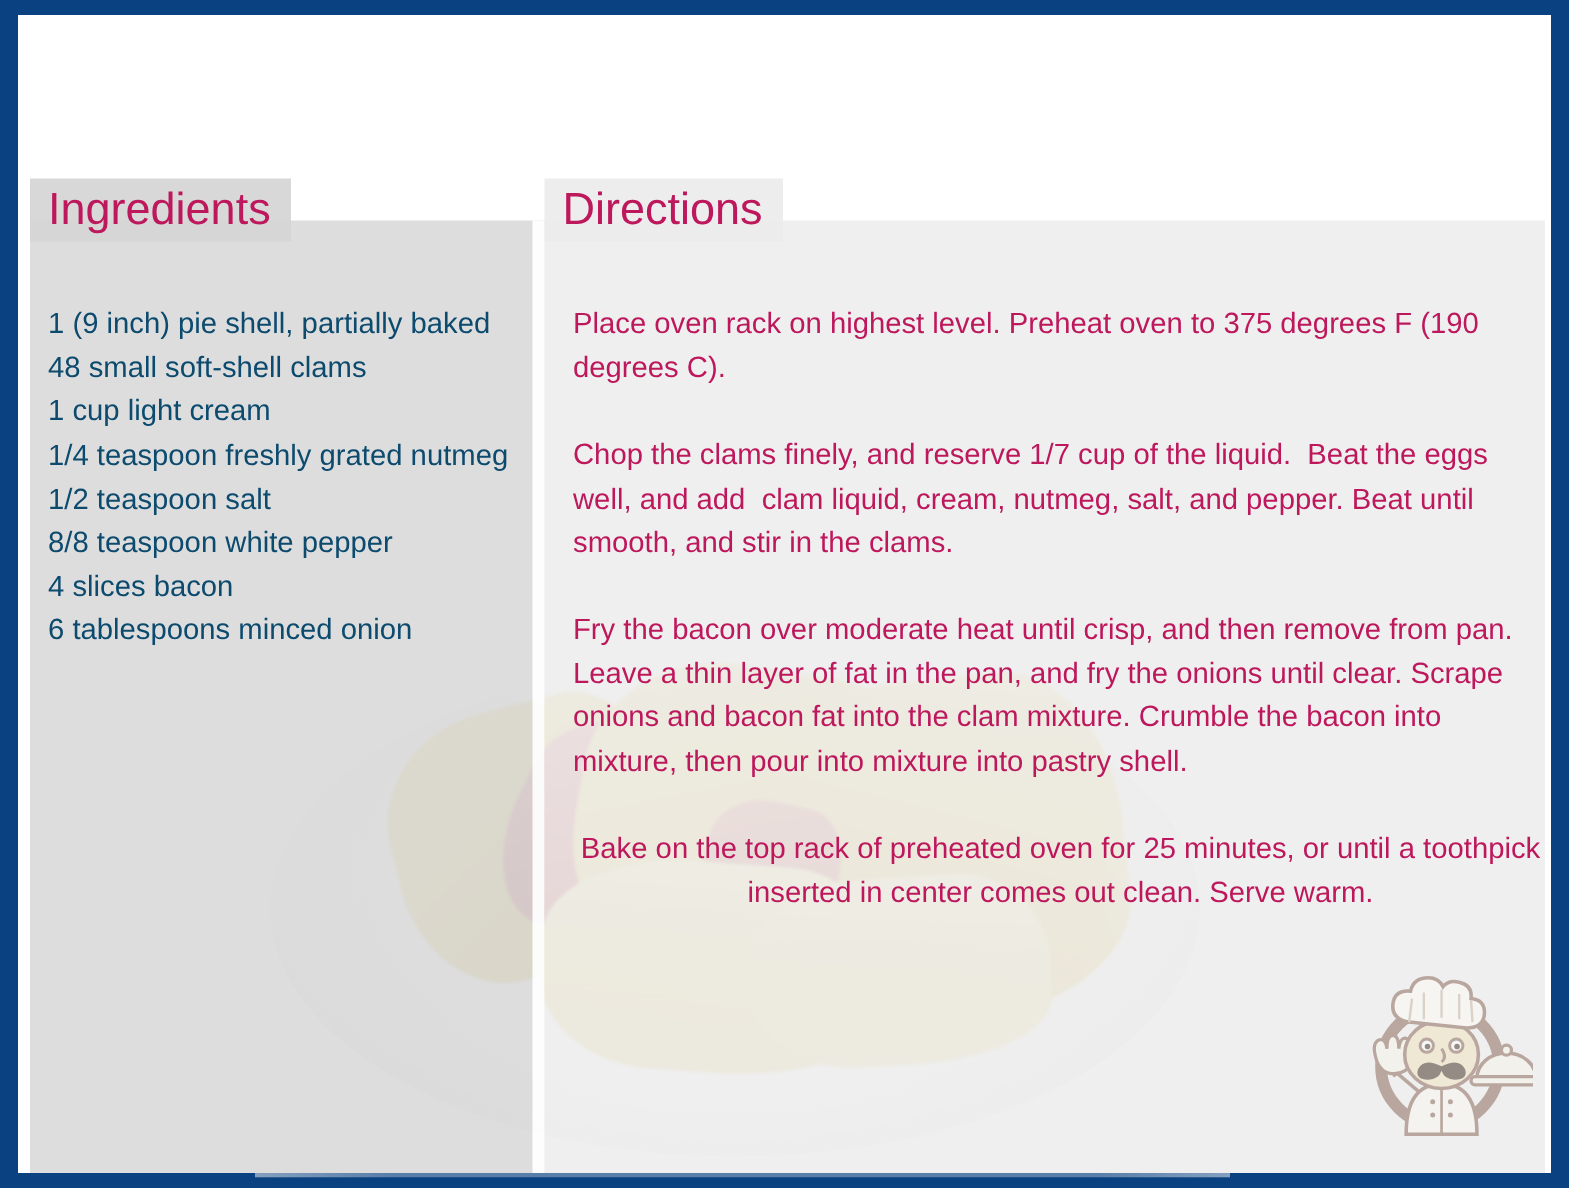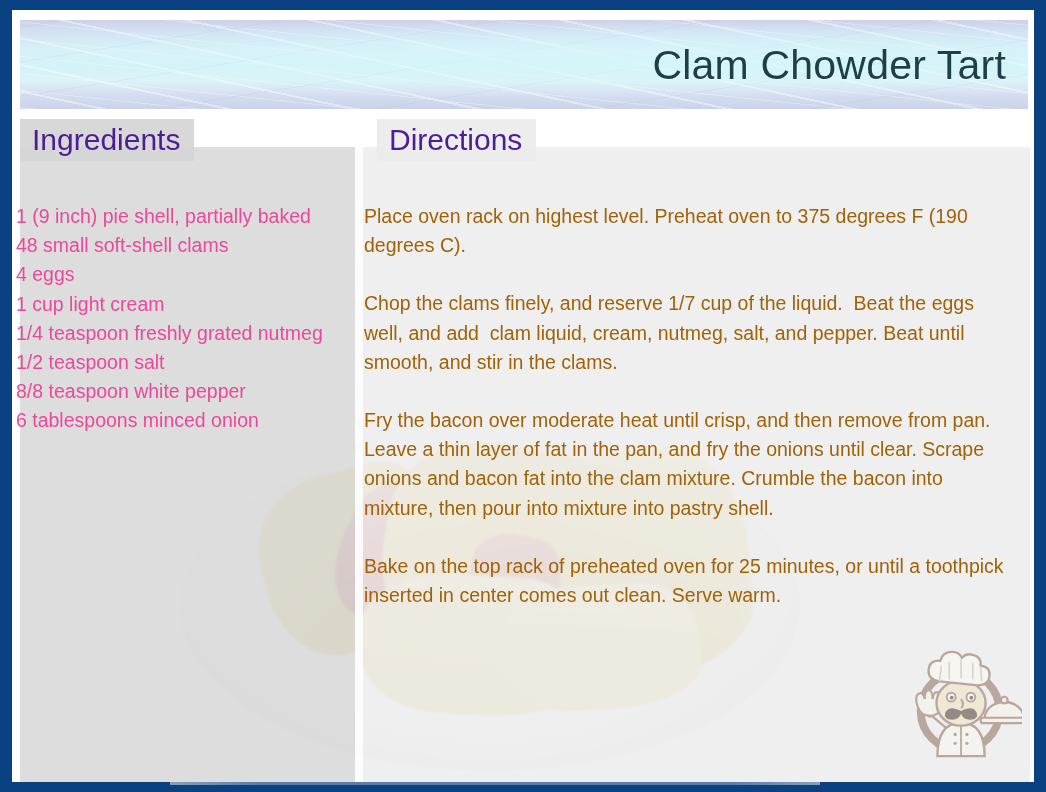--- a/index.html
+++ b/index.html
@@ -185,83 +185,78 @@
   
   .section-heading {
     position: absolute;
     top: 109px;
     height: 42px;
     display: flex;
     align-items: center;
     padding: 0 14px 0 12px;
     font-size: 30px;
     font-weight: 400;
-    color: #4c1d95;
+    color: #be185d;
     white-space: nowrap;
     box-sizing: border-box;
   }
   #ingredients-heading {
     left: 8px;
     background: rgba(213,213,213,.92);
   }
   #directions-heading {
-    left: 365px;
+    left: 351px;
     background: rgba(235,235,235,.92);
     text-align: right;
   }
 
   
   #ingredients-list {
     position: absolute;
-    left: 4px;
+    left: 20px;
     top: 192px;
     width: 330px;
     font-size: 19.5px;
     line-height: 29.2px;
-    color: #ec4899;
+    color: #0c4a6e;
   }
   #ingredients-list .ingredient-item {
     white-space: normal;
   }
   #directions-body {
     position: absolute;
-    left: 352px;
+    left: 370px;
     top: 192px;
     width: 650px;
     font-size: 19.5px;
     line-height: 29.2px;
-    color: #a16207;
+    color: #be185d;
   }
   #directions-body p {
     margin: 0 0 29px 0;
     white-space: pre-wrap;
   }
-  #directions-body p:last-child { margin-bottom: 2px; }
+  #directions-body p:last-child { margin-bottom: 2px; text-align: center; }
 
   
   #chef-logo {
     position: absolute;
     right: 12px;
     bottom: 18px;
     width: 118px;
     height: 118px;
     opacity: .55;
   }
 </style>
 </head>
 <body>
 
 <div id="recipe-card">
   <div id="card-inner">
 
-    <div id="header-banner">
-      <div id="header-texture"></div>
-      <div id="header-sheen"></div>
-      <div id="recipe-title">Clam Chowder Tart</div>
-    </div>
 
     <div id="food-photo">
       <div id="plate"></div>
       <div class="food-piece toast-a"></div>
       <div class="food-piece bacon-a"></div>
       <div class="food-piece toast-b"></div>
       <div class="food-piece bacon-b"></div>
       <div class="food-piece toast-c"></div>
       <div class="food-piece bacon-c"></div>
       <div class="food-piece toast-d"></div>
@@ -272,25 +267,25 @@
     <div id="ingredients-panel"></div>
     <div id="directions-panel"></div>
     <div id="column-gap"></div>
 
     <div class="section-heading" id="ingredients-heading">Ingredients</div>
     <div class="section-heading" id="directions-heading">Directions</div>
 
     <div id="ingredients-list">
         <div class="ingredient-item">1 (9 inch) pie shell, partially baked</div>
         <div class="ingredient-item">48 small soft-shell clams</div>
-        <div class="ingredient-item">4 eggs</div>
         <div class="ingredient-item">1 cup light cream</div>
         <div class="ingredient-item">1/4 teaspoon freshly grated nutmeg</div>
         <div class="ingredient-item">1/2 teaspoon salt</div>
         <div class="ingredient-item">8/8 teaspoon white pepper</div>
+        <div class="ingredient-item">4 slices bacon</div>
         <div class="ingredient-item">6 tablespoons minced onion</div>
       </div>
 
     <div id="directions-body">
         <p>Place oven rack on highest level. Preheat oven to 375 degrees F (190 degrees C).</p>
         <p>Chop the clams finely, and reserve 1/7 cup of the liquid.  Beat the eggs well, and add  clam liquid, cream, nutmeg, salt, and pepper. Beat until smooth, and stir in the clams.</p>
         <p>Fry the bacon over moderate heat until crisp, and then remove from pan. Leave a thin layer of fat in the pan, and fry the onions until clear. Scrape onions and bacon fat into the clam mixture. Crumble the bacon into mixture, then pour into mixture into pastry shell.</p>
         <p>Bake on the top rack of preheated oven for 25 minutes, or until a toothpick inserted in center comes out clean. Serve warm.</p>
       </div>
 

